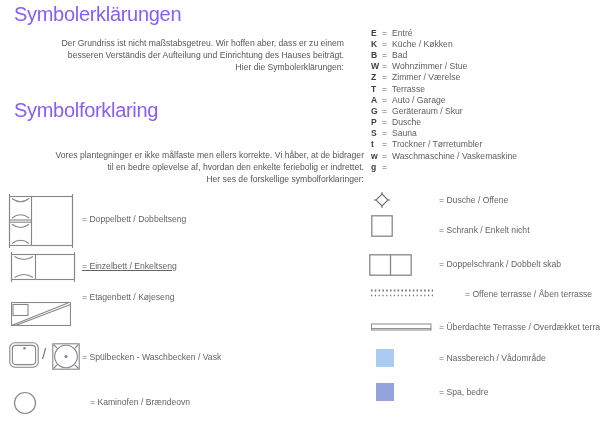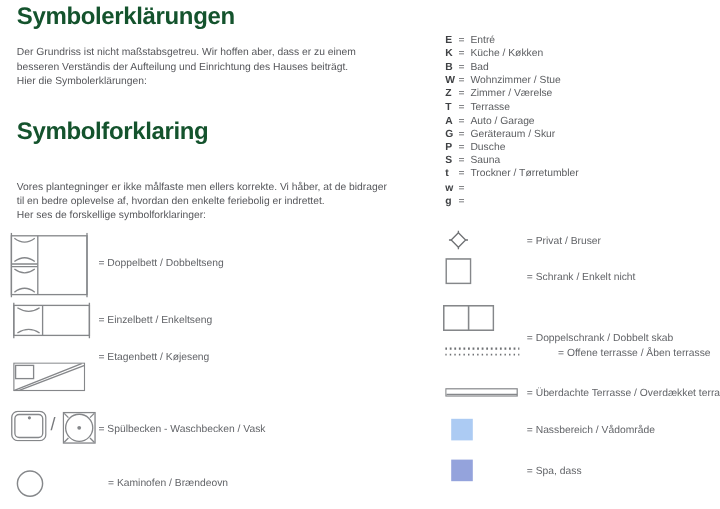--- a/index.html
+++ b/index.html
@@ -3,25 +3,25 @@
 <meta charset="utf-8">
 <style>
   html,body{margin:0;padding:0;}
   body{
     width:600px;height:424px;background:#ffffff;position:relative;
     font-family:"Liberation Sans", sans-serif;overflow:hidden;
     -webkit-font-smoothing:antialiased;
   }
   .abs{position:absolute;}
   .h-title{
-    font-size:20px;font-weight:700;color:#14532d;letter-spacing:-0.3px;
+    font-size:20px;font-weight:400;color:#8b5cf6;letter-spacing:-0.3px;
     margin:0;line-height:1.1;
   }
   .body-text{
-    font-size:8.6px;line-height:12px;color:#55565a;white-space:pre-line;
+    font-size:8.6px;line-height:12px;color:#55565a;white-space:pre-line;text-align:right;
   }
   .sym-label{font-size:8.6px;color:#626468;white-space:nowrap;}
   .codes{display:flex;flex-direction:column;}
   .code-row{display:flex;height:11.2px;align-items:center;font-size:8.6px;}
   .code-letter{width:11px;font-weight:700;color:#3f4144;}
   .code-eq{width:10px;color:#5b5d60;text-align:left;}
   .code-label{color:#5b5d60;white-space:nowrap;}
   svg{display:block;}
   .swatch{width:18px;height:18px;}
   .slash{font-size:15px;color:#77797c;font-weight:400;}
@@ -93,20 +93,21 @@
     <span class="code-label">Sauna</span>
   </div>
   <div class="code-row">
     <span class="code-letter">t</span>
     <span class="code-eq">=</span>
     <span class="code-label">Trockner / Tørretumbler</span>
   </div>
   <div class="code-row">
     <span class="code-letter">w</span>
     <span class="code-eq">=</span>
+    <span class="code-label">Waschmaschine / Vaskemaskine</span>
   </div>
   <div class="code-row">
     <span class="code-letter">g</span>
     <span class="code-eq">=</span>
   </div>
 </div>
 
 <div class="abs" style="left:8px;top:194px;">
   <svg width="66" height="54" viewBox="0 0 66 54" fill="none" stroke="#85878a" stroke-width="1.1">
     <path d="M1.5 0 V54"></path>
@@ -126,21 +127,21 @@
 <div class="abs" style="left:10px;top:252px;">
   <svg width="66" height="30" viewBox="0 0 66 30" fill="none" stroke="#85878a" stroke-width="1.1">
     <path d="M1.5 0 V30"></path>
       <path d="M64.5 0 V30"></path>
     <rect x="1.5" y="2.5" width="63" height="25"></rect>
     <path d="M25.5 2.5 V27.5"></path>
     <path d="M4.5 4.5 Q14 10.5 23 4.5"></path>
       <path d="M4.5 25.5 Q14 19.5 23 25.5"></path>
   </svg>
 </div>
-<div class="abs sym-label" style="left:82px;top:261px;">= Einzelbett / Enkeltseng</div>
+<div class="abs sym-label" style="left:82px;top:261px;text-decoration:underline;">= Einzelbett / Enkeltseng</div>
 
 <div class="abs" style="left:11px;top:302px;">
   <svg width="60" height="24" viewBox="0 0 60 24" fill="none" stroke="#85878a" stroke-width="1.1">
     <rect x="0.5" y="0.5" width="59" height="23"></rect>
     <rect x="2" y="2.5" width="15" height="11"></rect>
     <path d="M0.5 23.5 L57 1"></path>
       <path d="M4.5 23.5 L59.5 2.5"></path>
   </svg>
 </div>
 <div class="abs sym-label" style="left:82px;top:292px;">= Etagenbett / Køjeseng</div>
@@ -175,36 +176,36 @@
 
 <div class="abs" style="left:374px;top:192px;">
   <svg width="16" height="16" viewBox="0 0 16 16" fill="none" stroke="#6f7174" stroke-width="1.1">
     <path d="M8 2 L14 8 L8 14 L2 8 Z"></path>
     <path d="M8 0 V2"></path>
       <path d="M8 14 V16"></path>
       <path d="M0 8 H2"></path>
       <path d="M14 8 H16"></path>
   </svg>
 </div>
-<div class="abs sym-label" style="left:439px;top:195px;">= Privat / Bruser</div>
+<div class="abs sym-label" style="left:439px;top:195px;">= Dusche / Offene</div>
 
 <div class="abs" style="left:371px;top:215px;">
   <svg width="22" height="22" viewBox="0 0 22 22" fill="none" stroke="#85878a" stroke-width="1.3">
     <rect x="0.8" y="0.8" width="20.4" height="20.4"></rect>
   </svg>
 </div>
 <div class="abs sym-label" style="left:439px;top:225px;">= Schrank / Enkelt nicht</div>
 
 <div class="abs" style="left:369px;top:254px;">
   <svg width="43" height="22" viewBox="0 0 43 22" fill="none" stroke="#85878a" stroke-width="1.3">
     <rect x="0.8" y="0.8" width="41.4" height="20.4"></rect>
     <path d="M21.5 0.8 V21.2"></path>
   </svg>
 </div>
-<div class="abs sym-label" style="left:439px;top:259px;margin-top:17px;">= Doppelschrank / Dobbelt skab</div>
+<div class="abs sym-label" style="left:439px;top:259px;">= Doppelschrank / Dobbelt skab</div>
 
 <div class="abs" style="left:371px;top:289px;">
   <svg width="62" height="9" viewBox="0 0 62 9" fill="none" stroke="#6f7174">
     <path d="M0 1.5 H62" stroke-width="1.8" stroke-dasharray="1.5 2.3"></path>
     <path d="M0 6.5 H62" stroke-width="1.4" stroke-dasharray="1.2 2.6"></path>
   </svg>
 </div>
 <div class="abs sym-label" style="left:439px;top:289px;margin-left:26px;">= Offene terrasse / Åben terrasse</div>
 
 <div class="abs" style="left:371px;top:323px;">
@@ -212,13 +213,13 @@
     <rect x="0.5" y="1" width="59.5" height="6"></rect>
     <path d="M1 5.6 H60"></path>
   </svg>
 </div>
 <div class="abs sym-label" style="left:439px;top:322px;">= Überdachte Terrasse / Overdækket terrasse</div>
 
 <div class="abs swatch" style="left: 376px; top: 349px; background: rgb(172, 203, 243);"></div>
 <div class="abs sym-label" style="left:439px;top:353px;">= Nassbereich / Vådområde</div>
 
 <div class="abs swatch" style="left: 376px; top: 383px; background: rgb(148, 163, 220);"></div>
-<div class="abs sym-label" style="left:439px;top:387px;">= Spa, dass</div>
+<div class="abs sym-label" style="left:439px;top:387px;">= Spa, bedre</div>
 
 </body></html>

